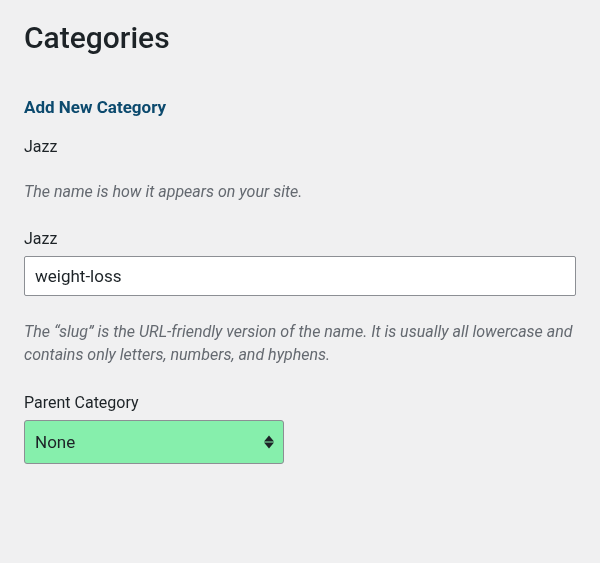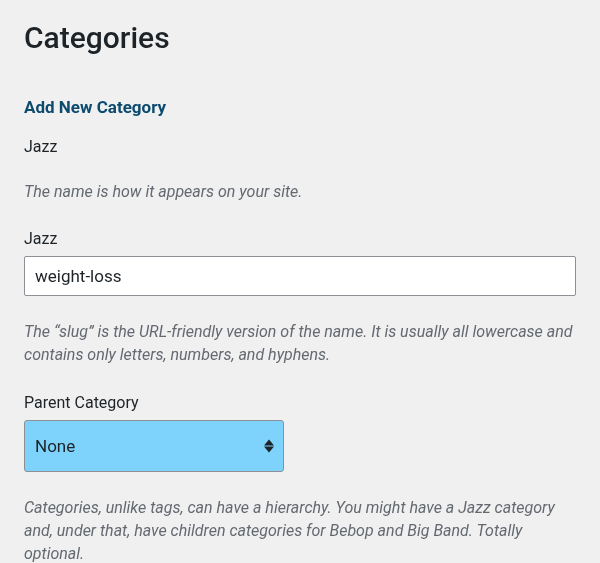--- a/index.html
+++ b/index.html
@@ -67,25 +67,25 @@
       margin-top: 24px;
       line-height: 1.45;
     }
     .select-wrapper {
       position: relative;
       display: inline-block;
       width: 260px;
     }
     .select {
       width: 100%;
-      height: 52px;
+      height: 44px;
       padding: 4px 36px 4px 10px;
       font-size: 17px;
       color: #1d2327;
-      background: #7dd3fc;
+      background: #86efac;
       border: 1px solid #8c8f94;
       border-radius: 3px;
       font-family: inherit;
       -webkit-appearance: none;
       -moz-appearance: none;
       appearance: none;
       cursor: pointer;
     }
     .select-arrows {
       position: absolute;
@@ -134,14 +134,13 @@
   <label class="field-label">Parent Category</label>
   <div class="select-wrapper">
     <select class="select">
       <option>None</option>
     </select>
     <span class="select-arrows">
       <span class="arrow-up"></span>
       <span class="arrow-down"></span>
     </span>
   </div>
-  <p class="help-text">Categories, unlike tags, can have a hierarchy. You might have a Jazz category and, under that, have children categories for Bebop and Big Band. Totally optional.</p>
 </div>
 
 </body></html>

